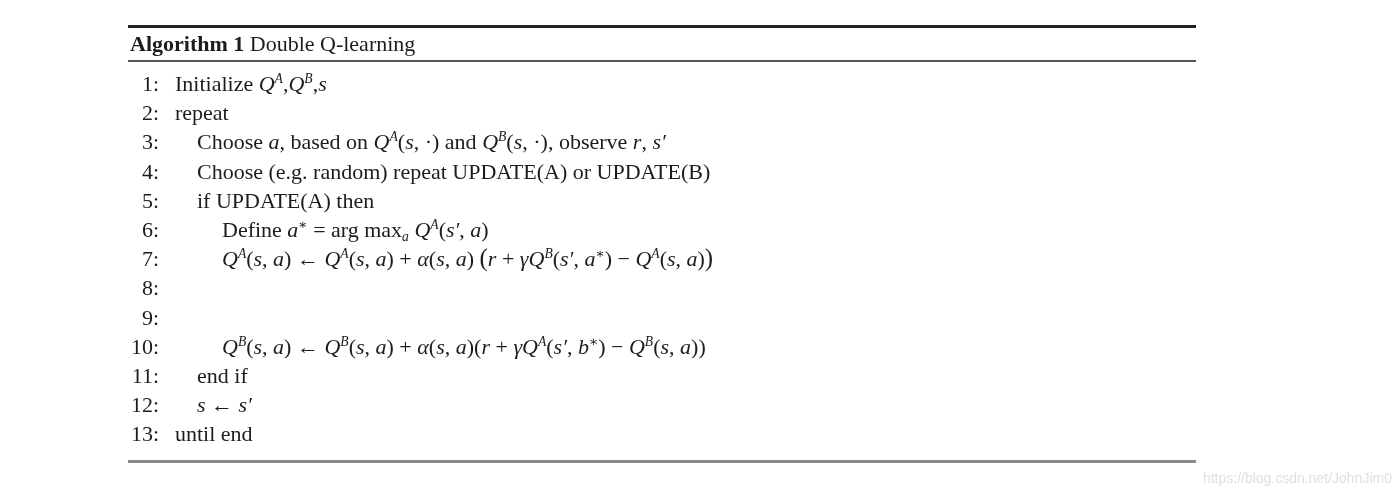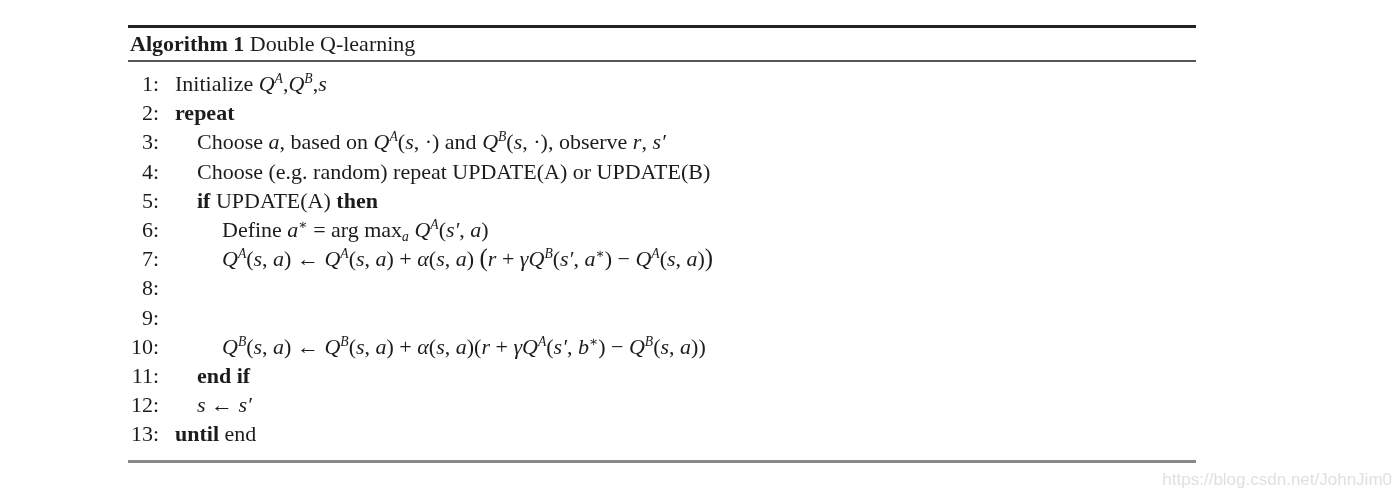--- a/index.html
+++ b/index.html
@@ -16,29 +16,29 @@
   .rule-mid    { height:2px; background:var(--rule-mid, #565656); }
   .rule-bottom { height:3px; background:var(--rule-bottom, #8a8a8a); }
   .algo-title { font-size:22px; line-height:30px; padding:1px 0 1px 2px; white-space:pre; }
   .algo-title .bold { font-weight:bold; }
   .algo-body { padding:7px 0 11px 0; font-size:22px; }
   .algo-line { display:flex; line-height:29.2px; white-space:pre; }
   .lineno { flex:0 0 31px; text-align:right; }
   .code { padding-left:16px; }
   .code.indent-1 { padding-left:38px; }
   .code.indent-2 { padding-left:63px; }
-  .kw { font-weight:bold;margin-top:12px; }
+  .kw { font-weight:normal;margin-top:12px; }
   .mi { font-style:italic; }
   .sup { font-size:62%; line-height:0; vertical-align:8px; }
   .sub { font-size:62%; line-height:0; vertical-align:-4px; }
   .bigp { font-size:113%; line-height:0; }
   .watermark {
     position:absolute; right:8px; top:470px;
     font-family:"Liberation Sans","DejaVu Sans",sans-serif;
-    font-size:17px; color:var(--watermark, #e0e0e0);
+    font-size:14px; color:var(--watermark, #e0e0e0);
   }
 </style>
 </head>
 <body>
 
 <div class="page">
   <div class="algo">
     <div class="rule rule-top"></div>
     <div class="algo-title"><span class="bold">Algorithm 1</span><span> Double Q-learning</span></div>
     <div class="rule rule-mid"></div>

